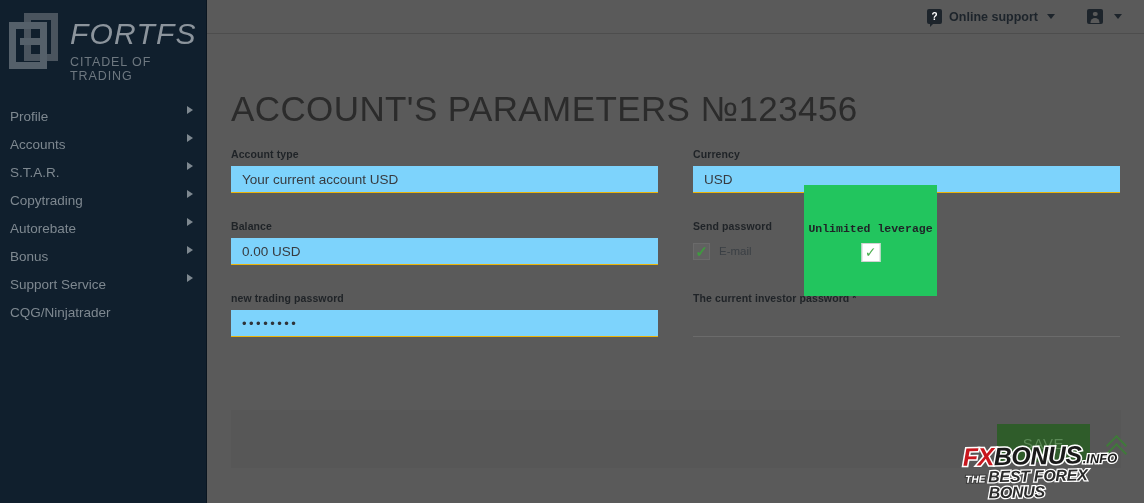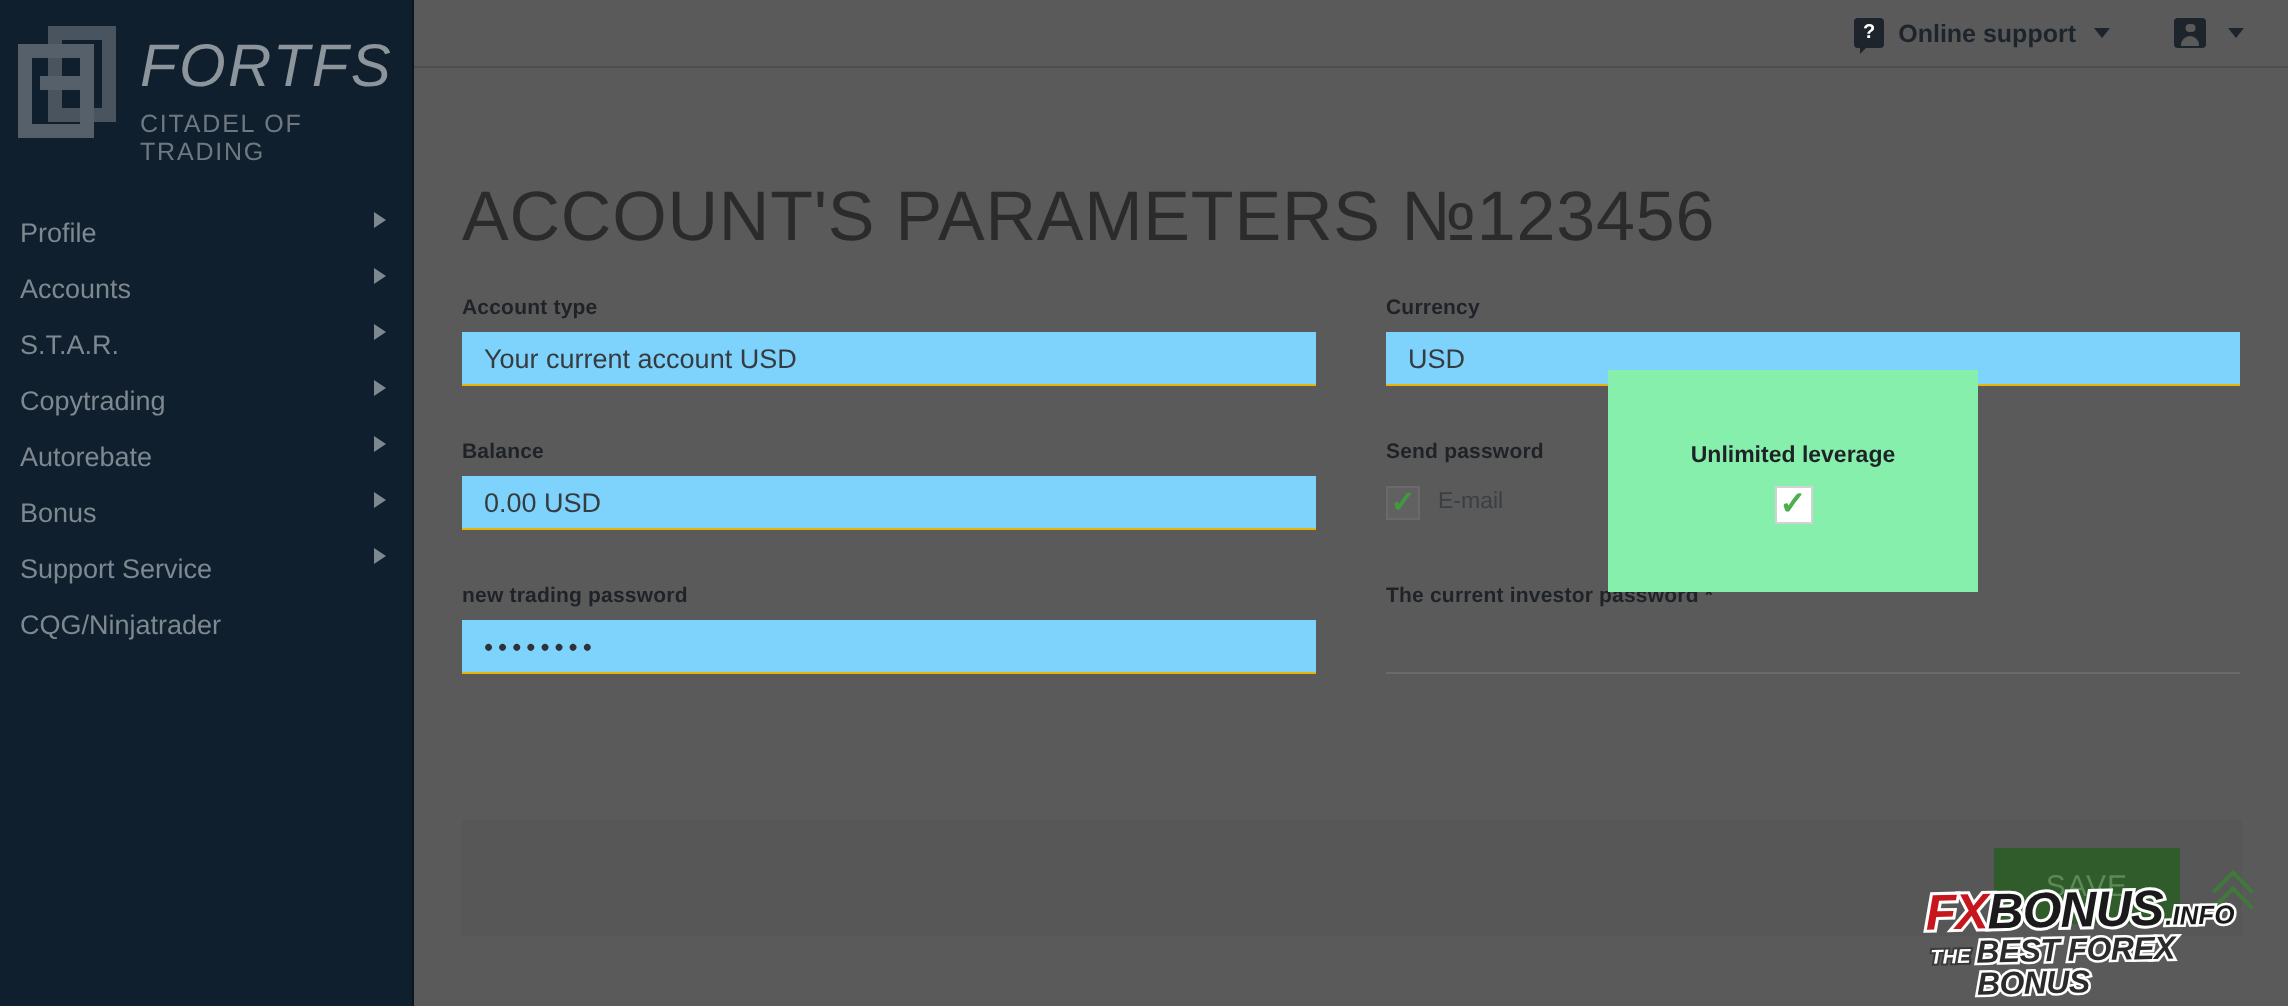--- a/index.html
+++ b/index.html
@@ -246,24 +246,25 @@
     border-top: 2.5px solid #3f7a3a;
     transform: rotate(45deg);
   }
   .chev.c1 { top: 3px; }
   .chev.c2 { top: 11px; }
 
   
   #spotlight {
     position: absolute;
     left: 804px; top: 185px;
-    width: 185px; height: 111px;
-    background: #86efac;
+    width: 133px; height: 111px;
+    background: #22c55e;
     z-index: 20;
     overflow: hidden;
+    font-family: Liberation Mono, monospace;
   }
   #spotlight .sp-inner {
     position: absolute;
     left: 0; top: 0; width: 100%; height: 100%;
   }
   .sp-title {
     position: absolute; left: 0; right: 0; top: 37px;
     text-align: center;
     font-size: 11.5px; font-weight: bold;
     color: #1f2327;

